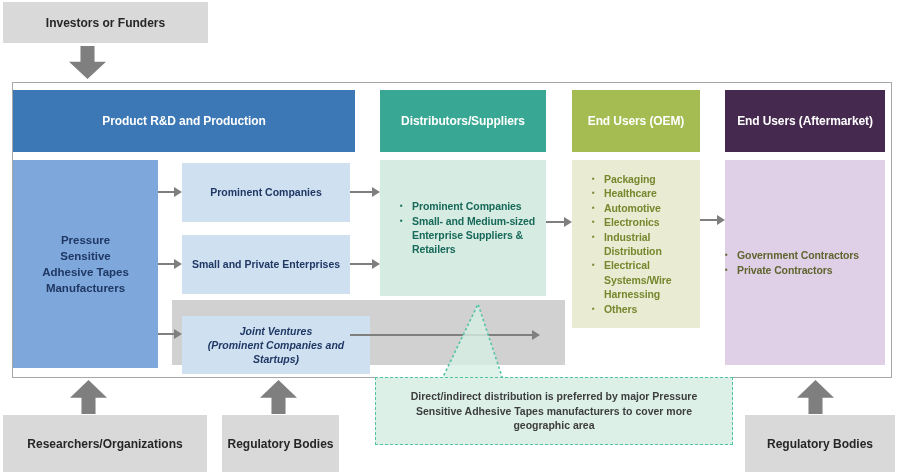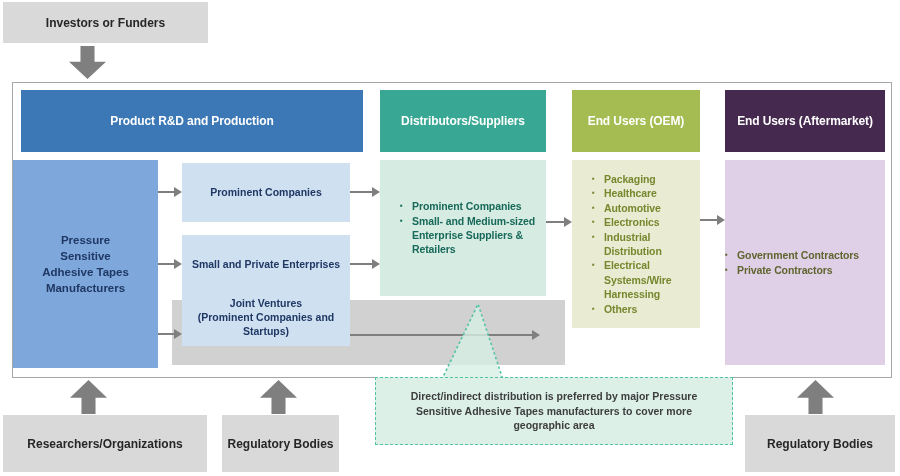--- a/index.html
+++ b/index.html
@@ -92,21 +92,21 @@
 
 <div class="canvas">
 
   <div class="abs ext-box" style="left:3px; top:2px; width:205px; height:41px;">
     <span>Investors or Funders</span>
   </div>
   <div class="abs block-arrow down" style="left:69px; top:46px; width:37px; height:33px;"></div>
 
   <div class="abs main-frame" style="left:12px; top:82px; width:880px; height:296px;"></div>
 
-  <div class="abs col-header hdr-production" style="left:21px; top:90px; width:342px; height:62px;">
+  <div class="abs col-header hdr-production" style="left:13px; top:90px; width:342px; height:62px;">
     <span>Product R&amp;D and Production</span>
   </div>
   <div class="abs col-header hdr-distributors" style="left:380px; top:90px; width:166px; height:62px;">
     <span>Distributors/Suppliers</span>
   </div>
   <div class="abs col-header hdr-oem" style="left:572px; top:90px; width:128px; height:62px;">
     <span>End Users (OEM)</span>
   </div>
   <div class="abs col-header hdr-aftermarket" style="left:725px; top:90px; width:160px; height:62px;">
     <span>End Users (Aftermarket)</span>
@@ -116,21 +116,21 @@
 
   <div class="abs box-center manufacturers" style="left:13px; top:160px; width:145px; height:208px;">
     <span>Pressure Sensitive Adhesive Tapes Manufacturers</span>
   </div>
   <div class="abs box-center lightblue" style="left:182px; top:163px; width:168px; height:59px;">
     <span>Prominent Companies</span>
   </div>
   <div class="abs box-center lightblue" style="left:182px; top:235px; width:168px; height:59px;text-align:right;">
     <span>Small and Private Enterprises</span>
   </div>
-  <div class="abs box-center lightblue" style="left:182px; top:288px; width:168px; height:58px; z-index:2;">
+  <div class="abs box-center lightblue" style="left:182px; top:316px; width:188px; height:58px; z-index:2;font-style:italic;">
     <span>
       <span class="jv-line">Joint Ventures</span>
       <span class="jv-line">(Prominent Companies and Startups)</span>
     </span>
   </div>
 
   <div class="abs list-box mint" style="left:380px; top:160px; width:166px; height:136px;">
     <ul>
       <li>Prominent Companies</li>
       <li>Small- and Medium-sized Enterprise Suppliers &amp; Retailers</li>

